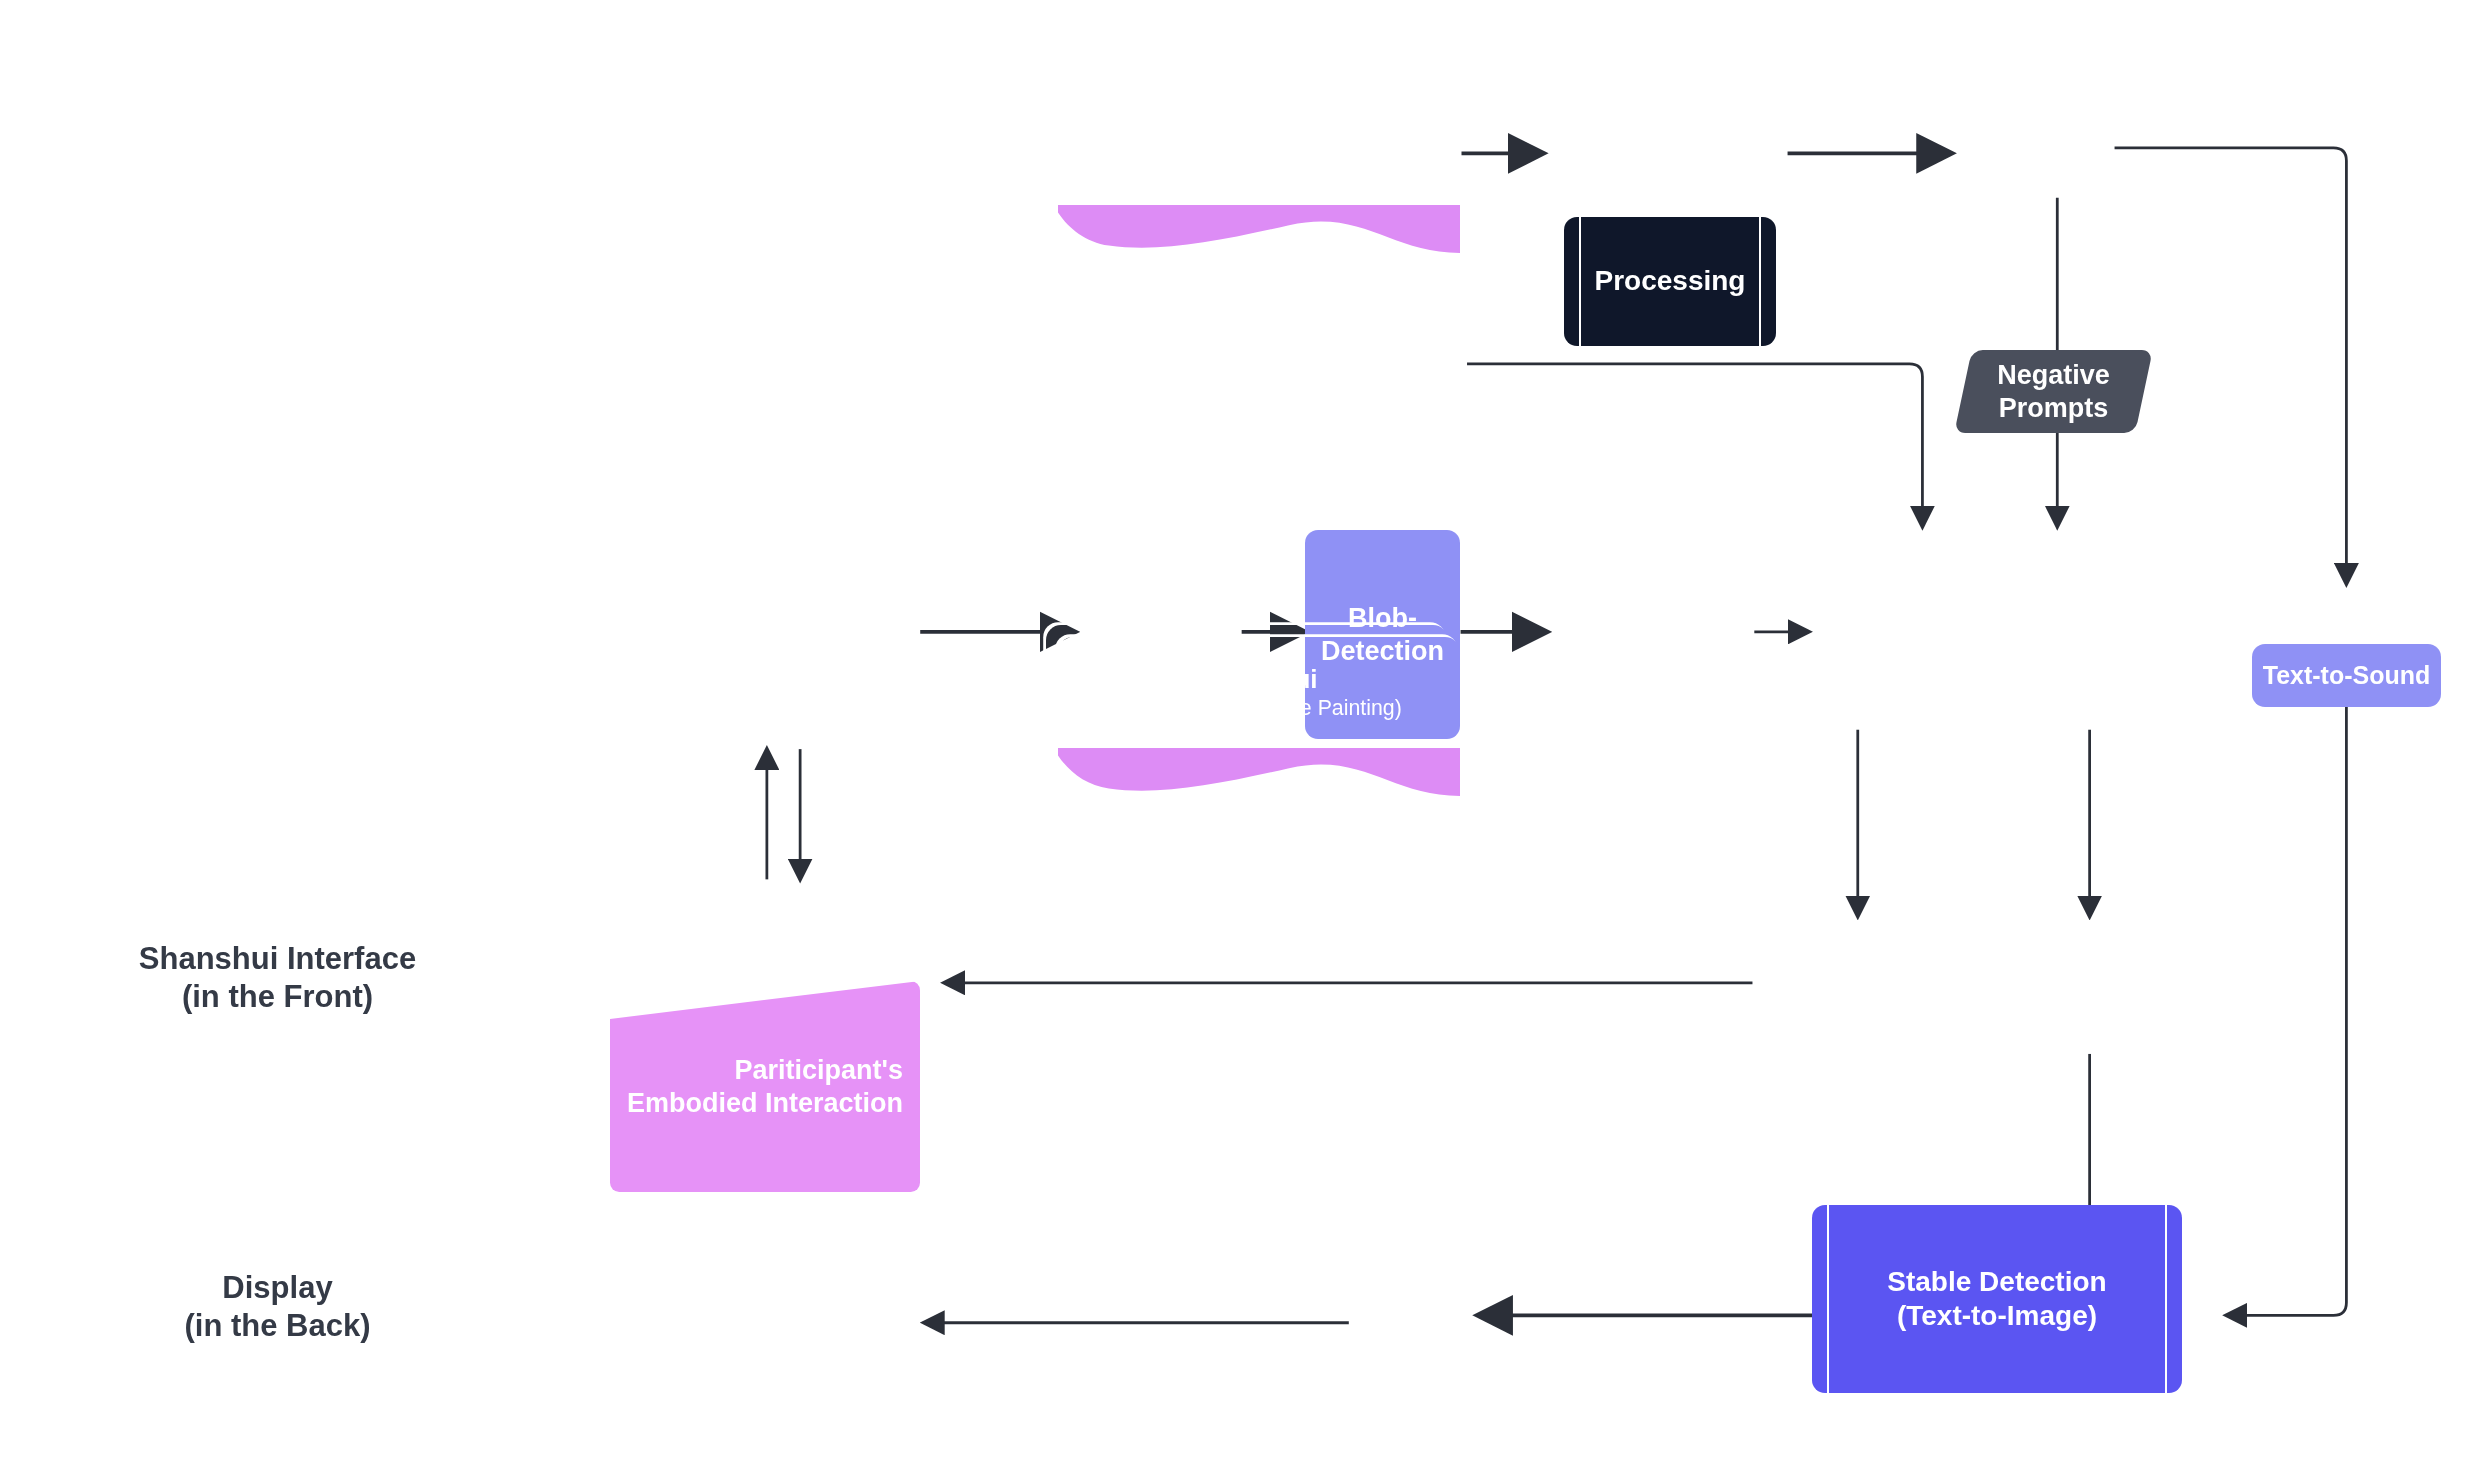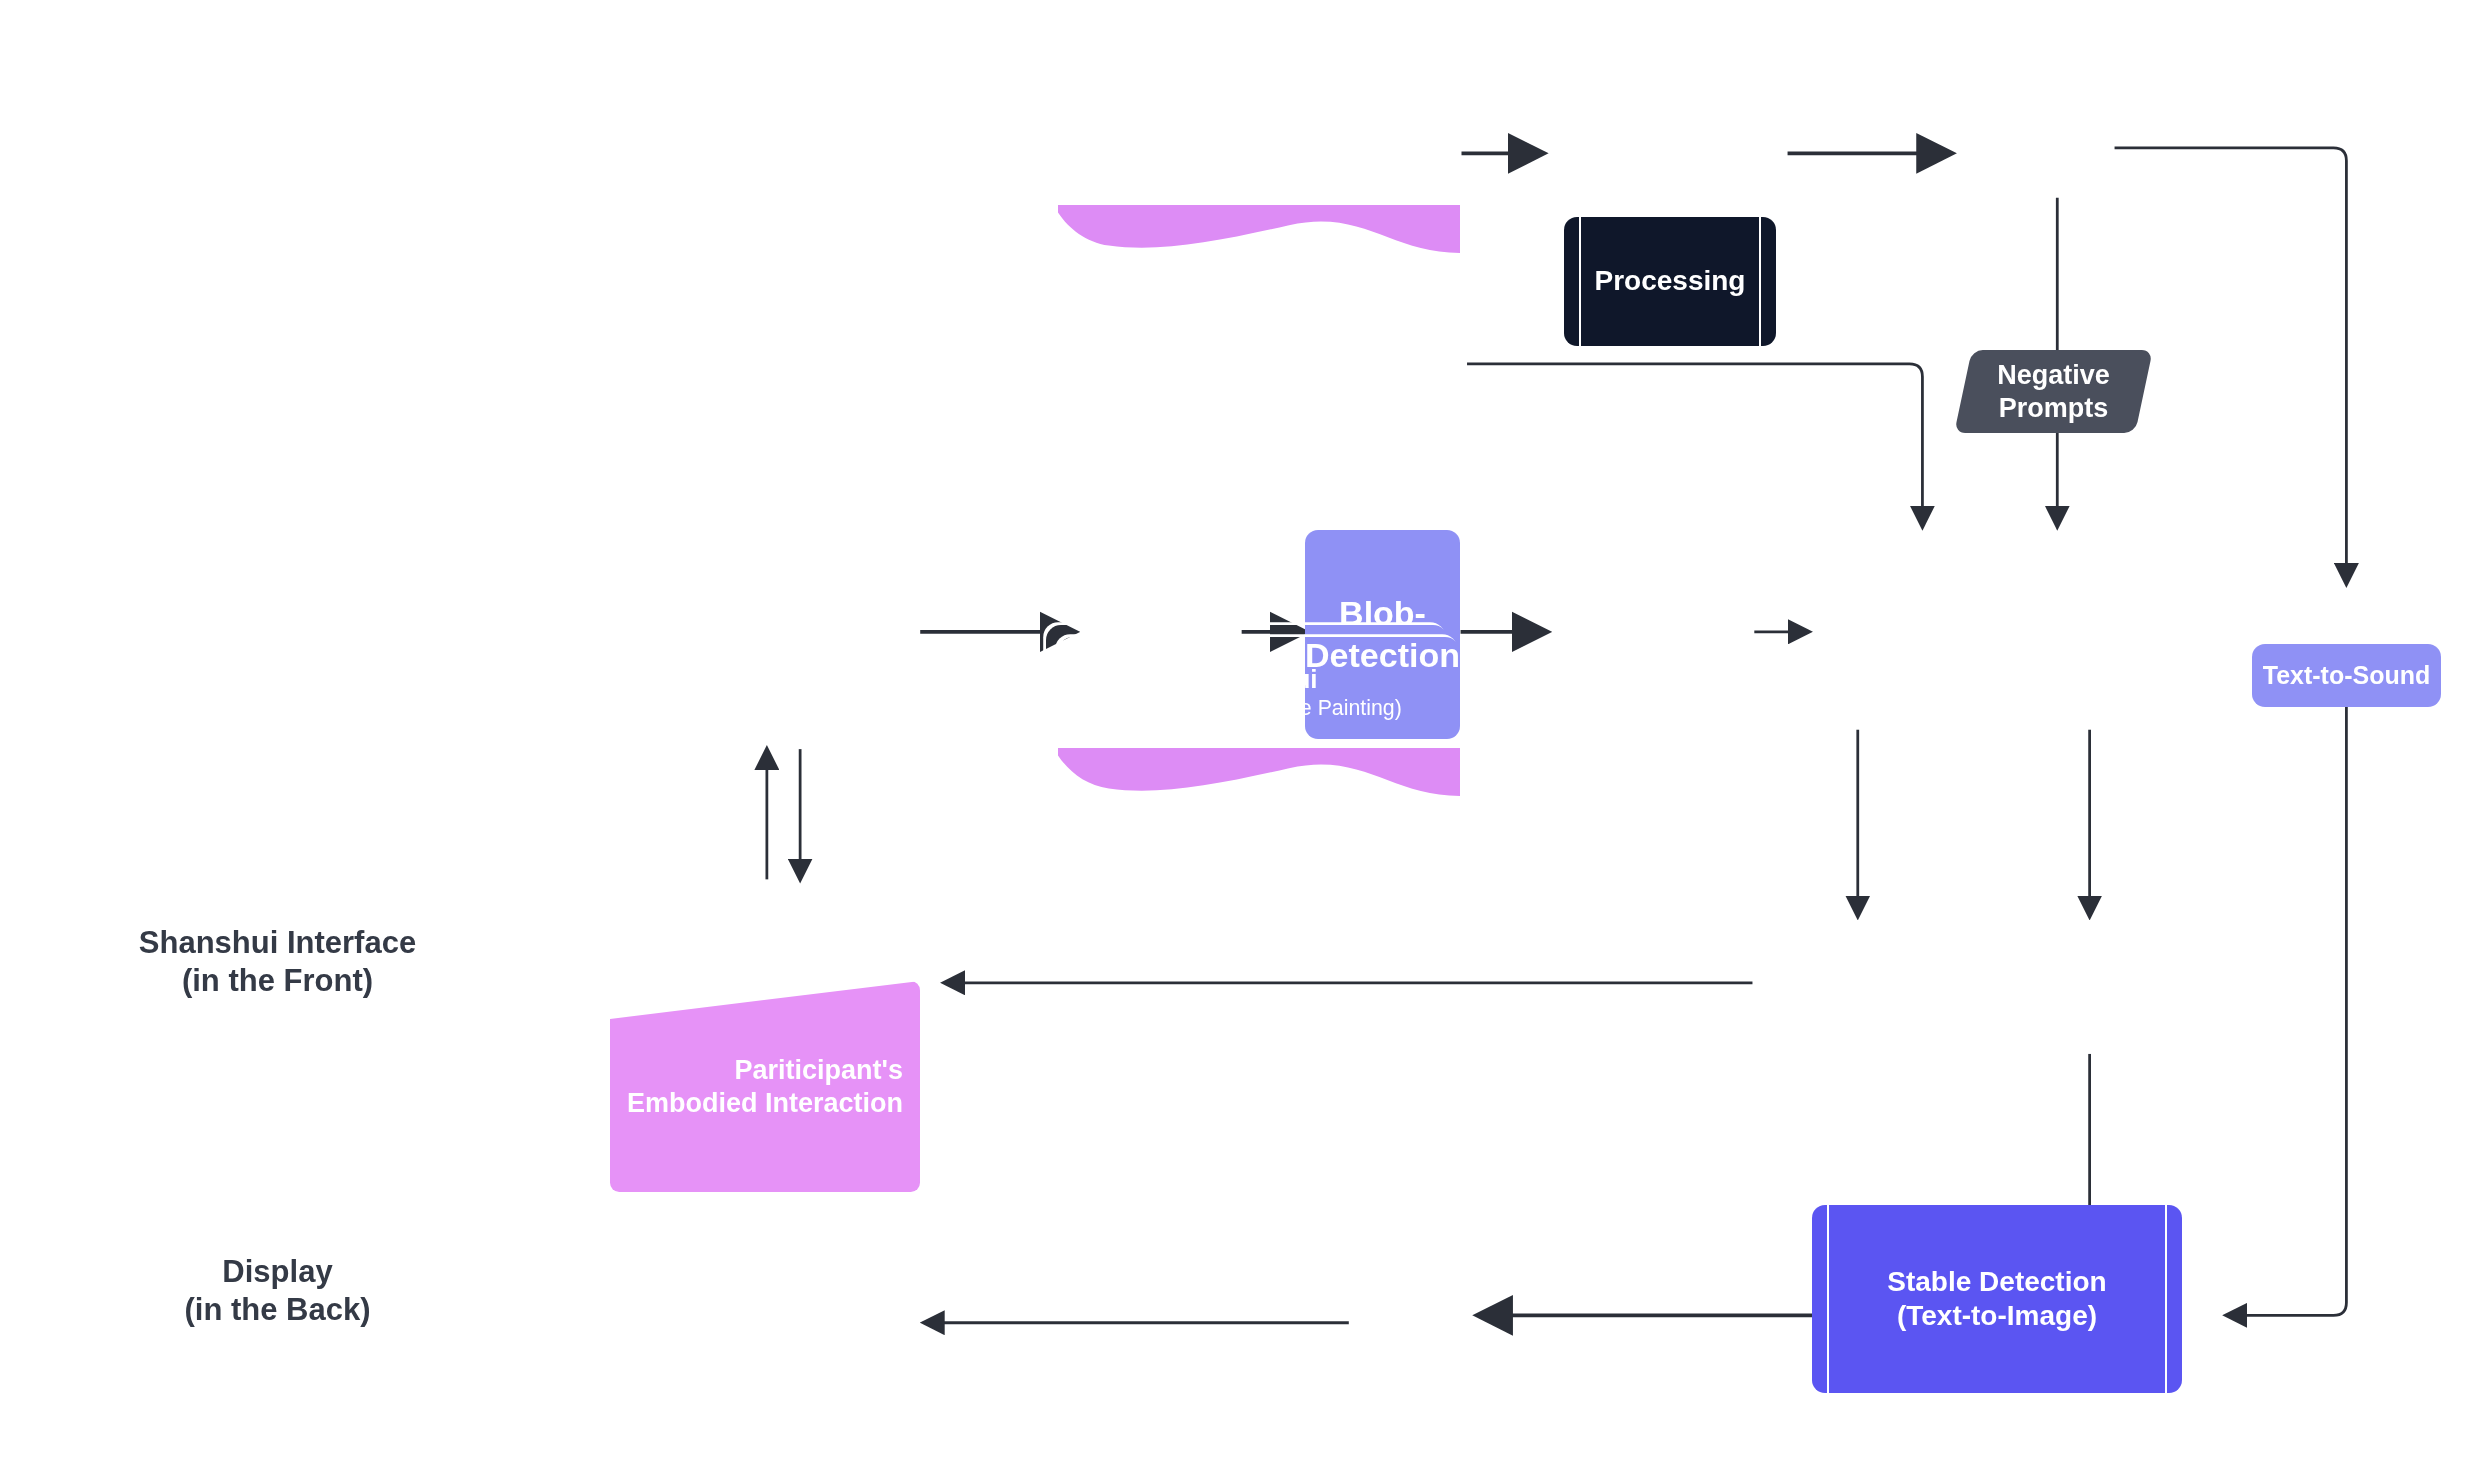--- a/index.html
+++ b/index.html
@@ -99,20 +99,21 @@
     overflow: visible;
   }
   .multidoc .wave svg { display: block; width: 100%; height: 100%; }
 
   .rowlabel {
     position: absolute;
     color: #343a46;
     font-weight: bold;
     text-align: center;
     line-height: 1.22;
+    margin-top: 16px;
   }
 </style>
 </head>
 <body>
 
 <div id="canvas">
 
   <svg id="edges" viewBox="0 0 2679 1599" xmlns="http://www.w3.org/2000/svg">
     <defs>
       <marker id="arr" viewBox="0 0 12 12" refX="10" refY="6" markerWidth="9" markerHeight="9" orient="auto-start-reverse">
@@ -217,21 +218,21 @@
 
   <div class="node trap" style="left:610px; top:529px; width:310px; height:211px; background:#e692f7; font-size:27px;">
     <div class="skin" style="background:#e692f7;"></div>
     <div class="lbl">
       <span>Pariticipant's</span><br>
       <span>Embodied Interaction</span>
     </div>
   </div>
 
 
-  <div class="node proc" style="left:1305px; top:530px; width:155px; height:209px; background:#8f91f5; font-size:34px;">
+  <div class="node proc" style="left:1305px; top:530px; width:155px; height:209px; background:#8f91f5; font-size:27px;">
     <div class="lbl">
       <span>Blob-</span><br>
       <span>Detection</span>
     </div>
   </div>
 
 
   <div class="node subproc" style="left:1812px; top:542px; width:370px; height:188px; background:#5b55f2; font-size:28px;">
     <div class="lbl">
       <span>Stable Detection</span><br>

